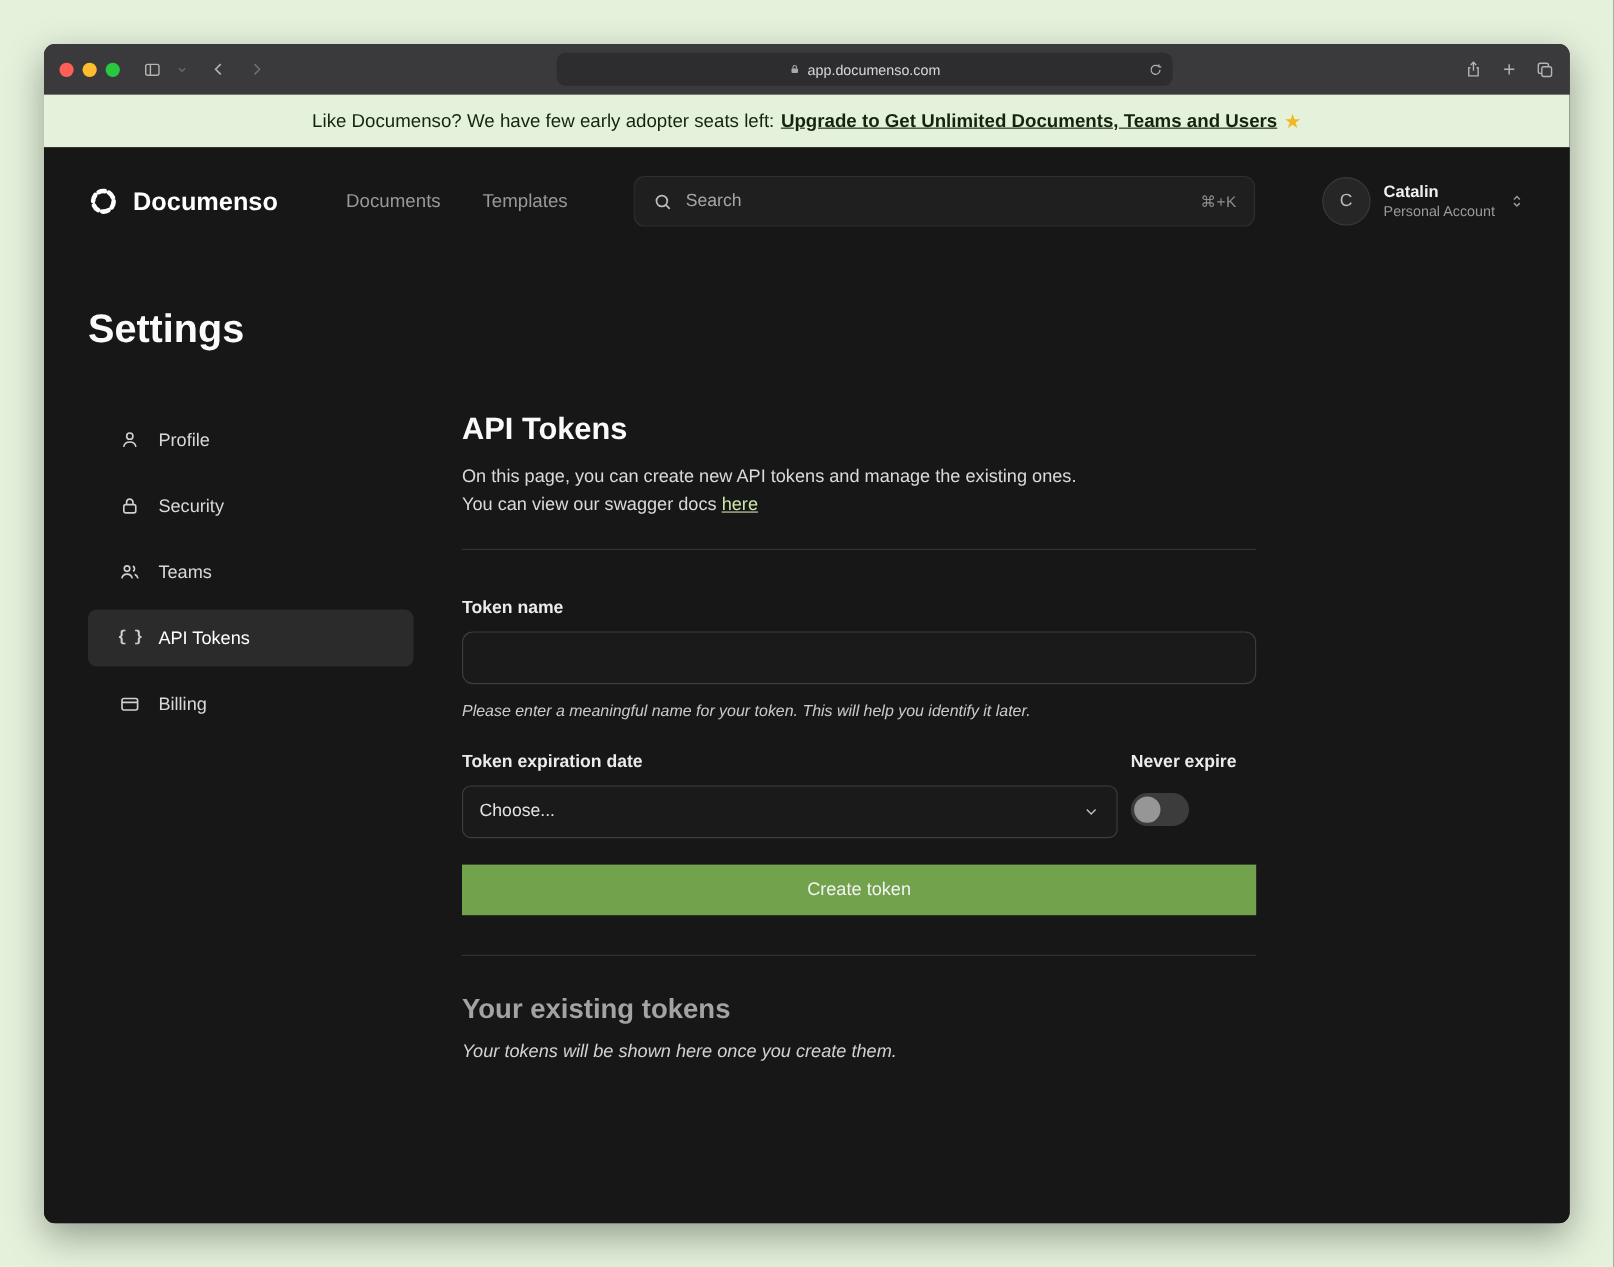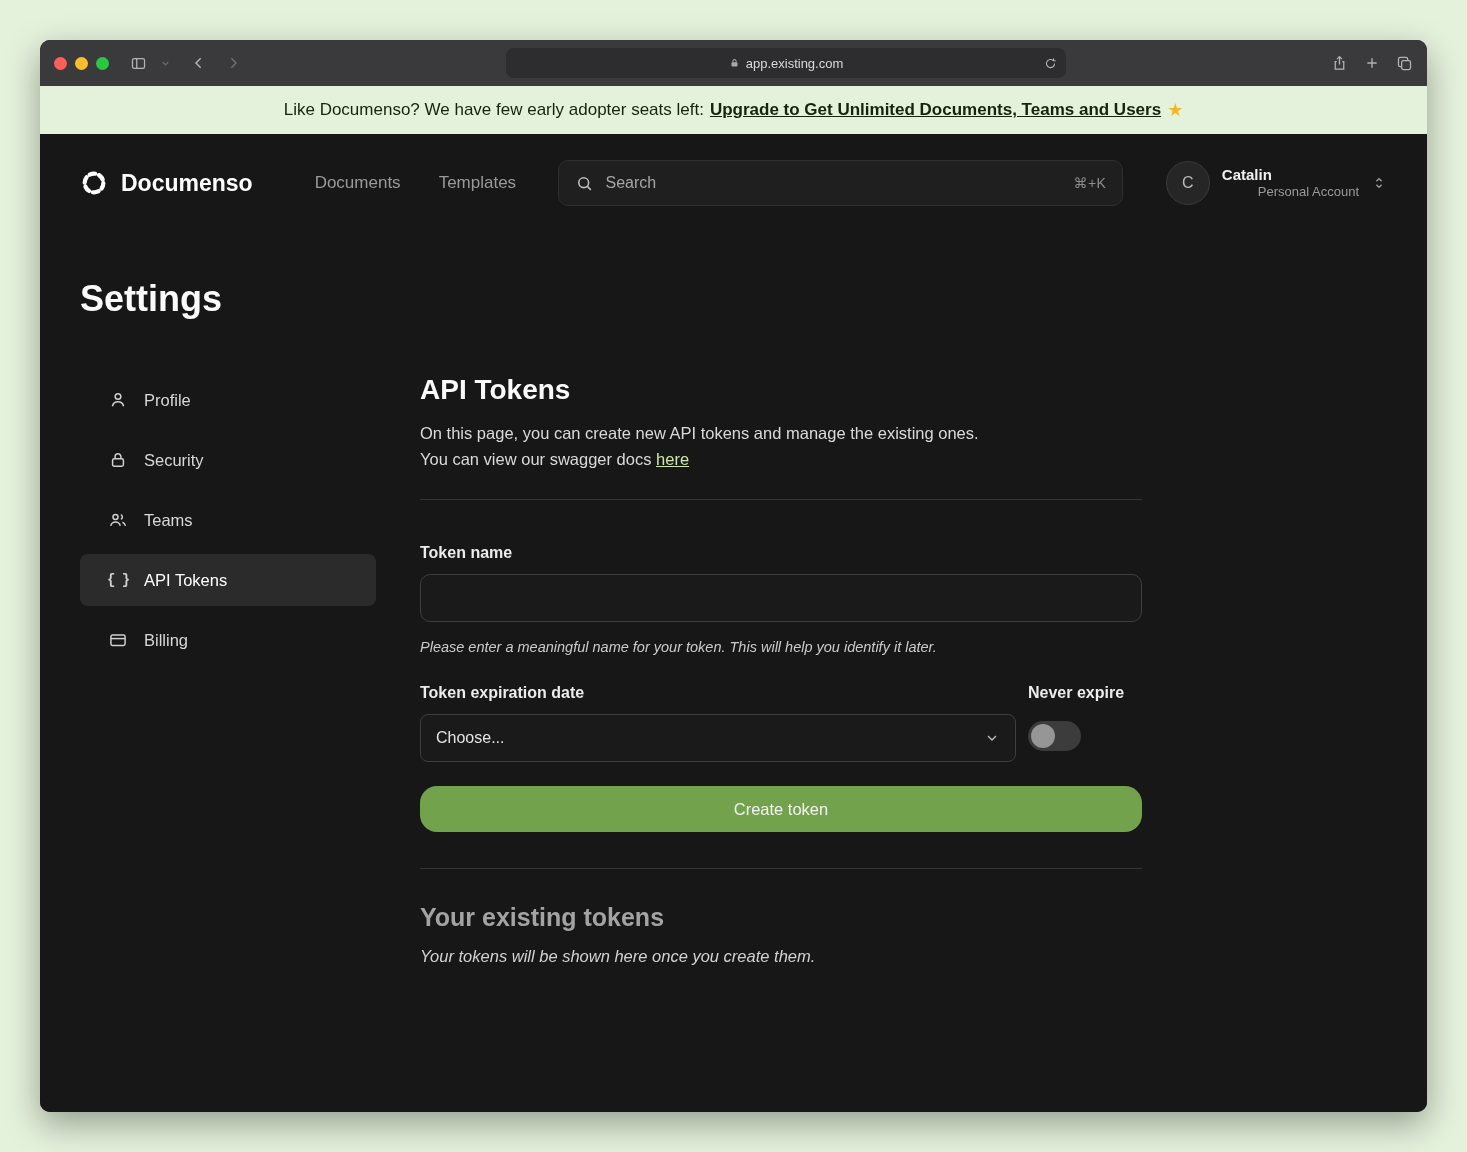--- a/index.html
+++ b/index.html
@@ -59,21 +59,21 @@
     width:565px;height:46px;background:#1f1f1f;border:1px solid #2f2f2f;border-radius:10px;
     display:flex;align-items:center;padding:0 16px;gap:11px;color:#a6a6a6;font-size:16px;cursor:text;
   }
   .searchbar .shortcut{margin-left:auto;color:#8d8d8d;font-size:14px;letter-spacing:.5px;}
   .account{display:flex;align-items:center;gap:12px;cursor:pointer;white-space:nowrap;}
   .avatar{
     width:44px;height:44px;border-radius:50%;background:#262626;border:1px solid #3a3a3a;
     display:flex;align-items:center;justify-content:center;color:#b9b9b9;font-size:16px;
   }
   .acct-name{font-size:15px;font-weight:600;color:#f0f0f0;line-height:1.3;}
-  .acct-sub{font-size:13px;color:#9a9a9a;line-height:1.3;margin-left:36px;}
+  .acct-sub{font-size:13px;color:#9a9a9a;line-height:1.3;}
   .acct-chevrons{color:#9a9a9a;display:flex;}
   .page-title{font-size:36px;font-weight:700;color:#fafafa;margin-top:72px;}
   
   .content{display:flex;margin-top:54px;gap:44px;}
   .sidenav{width:296px;flex:0 0 auto;display:flex;flex-direction:column;gap:8px;}
   .sideitem{
     display:flex;align-items:center;gap:15px;height:52px;padding:0 27px;border-radius:8px;
     color:#d8d8d8;font-size:16.5px;cursor:pointer;
   }
   .sideitem.active{background:#2b2b2b;color:#fff;}
@@ -100,21 +100,21 @@
   }
   .select .chev{color:#bdbdbd;display:flex;}
   .exp-right{width:110px;margin-left:12px;}
   .toggle{
     margin-top:19px;width:53px;height:30px;border-radius:15px;background:#3c3c3c;position:relative;cursor:pointer;
   }
   .toggle .knob{
     position:absolute;left:3px;top:3px;width:24px;height:24px;border-radius:50%;background:#969696;
   }
   .create-btn{
-    margin-top:24px;width:100%;height:46px;border:none;border-radius:17px;background:var(--accent);
+    margin-top:24px;width:100%;height:46px;border:none;border-radius:0;background:var(--accent);
     color:#f3f3f3;font-size:16.5px;font-weight:500;cursor:pointer;display:flex;align-items:center;justify-content:center;
     font-family:inherit;
   }
   .existing-h{margin-top:34px;font-size:25px;font-weight:700;color:#a3a3a3;}
   .existing-empty{margin-top:15px;font-size:16.5px;font-style:italic;color:#d2d2d2;}
   svg{flex:0 0 auto;}
 </style>
 </head>
 <body>
 
@@ -148,21 +148,21 @@
         </svg>
     </span>
     <div class="urlwrap">
       <div class="urlbar">
         <span class="lock">
           <svg width="11" height="12" viewBox="0 0 24 24" fill="none" stroke="currentColor" stroke-width="2.2">
               <rect x="5.5" y="10.5" width="13" height="9" rx="2" fill="currentColor" stroke="none"></rect>
               <path d="M8.5 11V8a3.5 3.5 0 0 1 7 0v3"></path>
             </svg>
         </span>
-        <span>app.existing.com</span>
+        <span>app.documenso.com</span>
         <span class="refresh">
           <svg width="13" height="13" viewBox="0 0 24 24" fill="none" stroke="currentColor" stroke-width="2">
               <path d="M19.5 12a7.5 7.5 0 1 1-2.2-5.3"></path>
               <path d="M17.6 2.8v4.1h4.1"></path>
             </svg>
         </span>
       </div>
     </div>
     <div class="chrome-right">
       <span class="chrome-btn">

